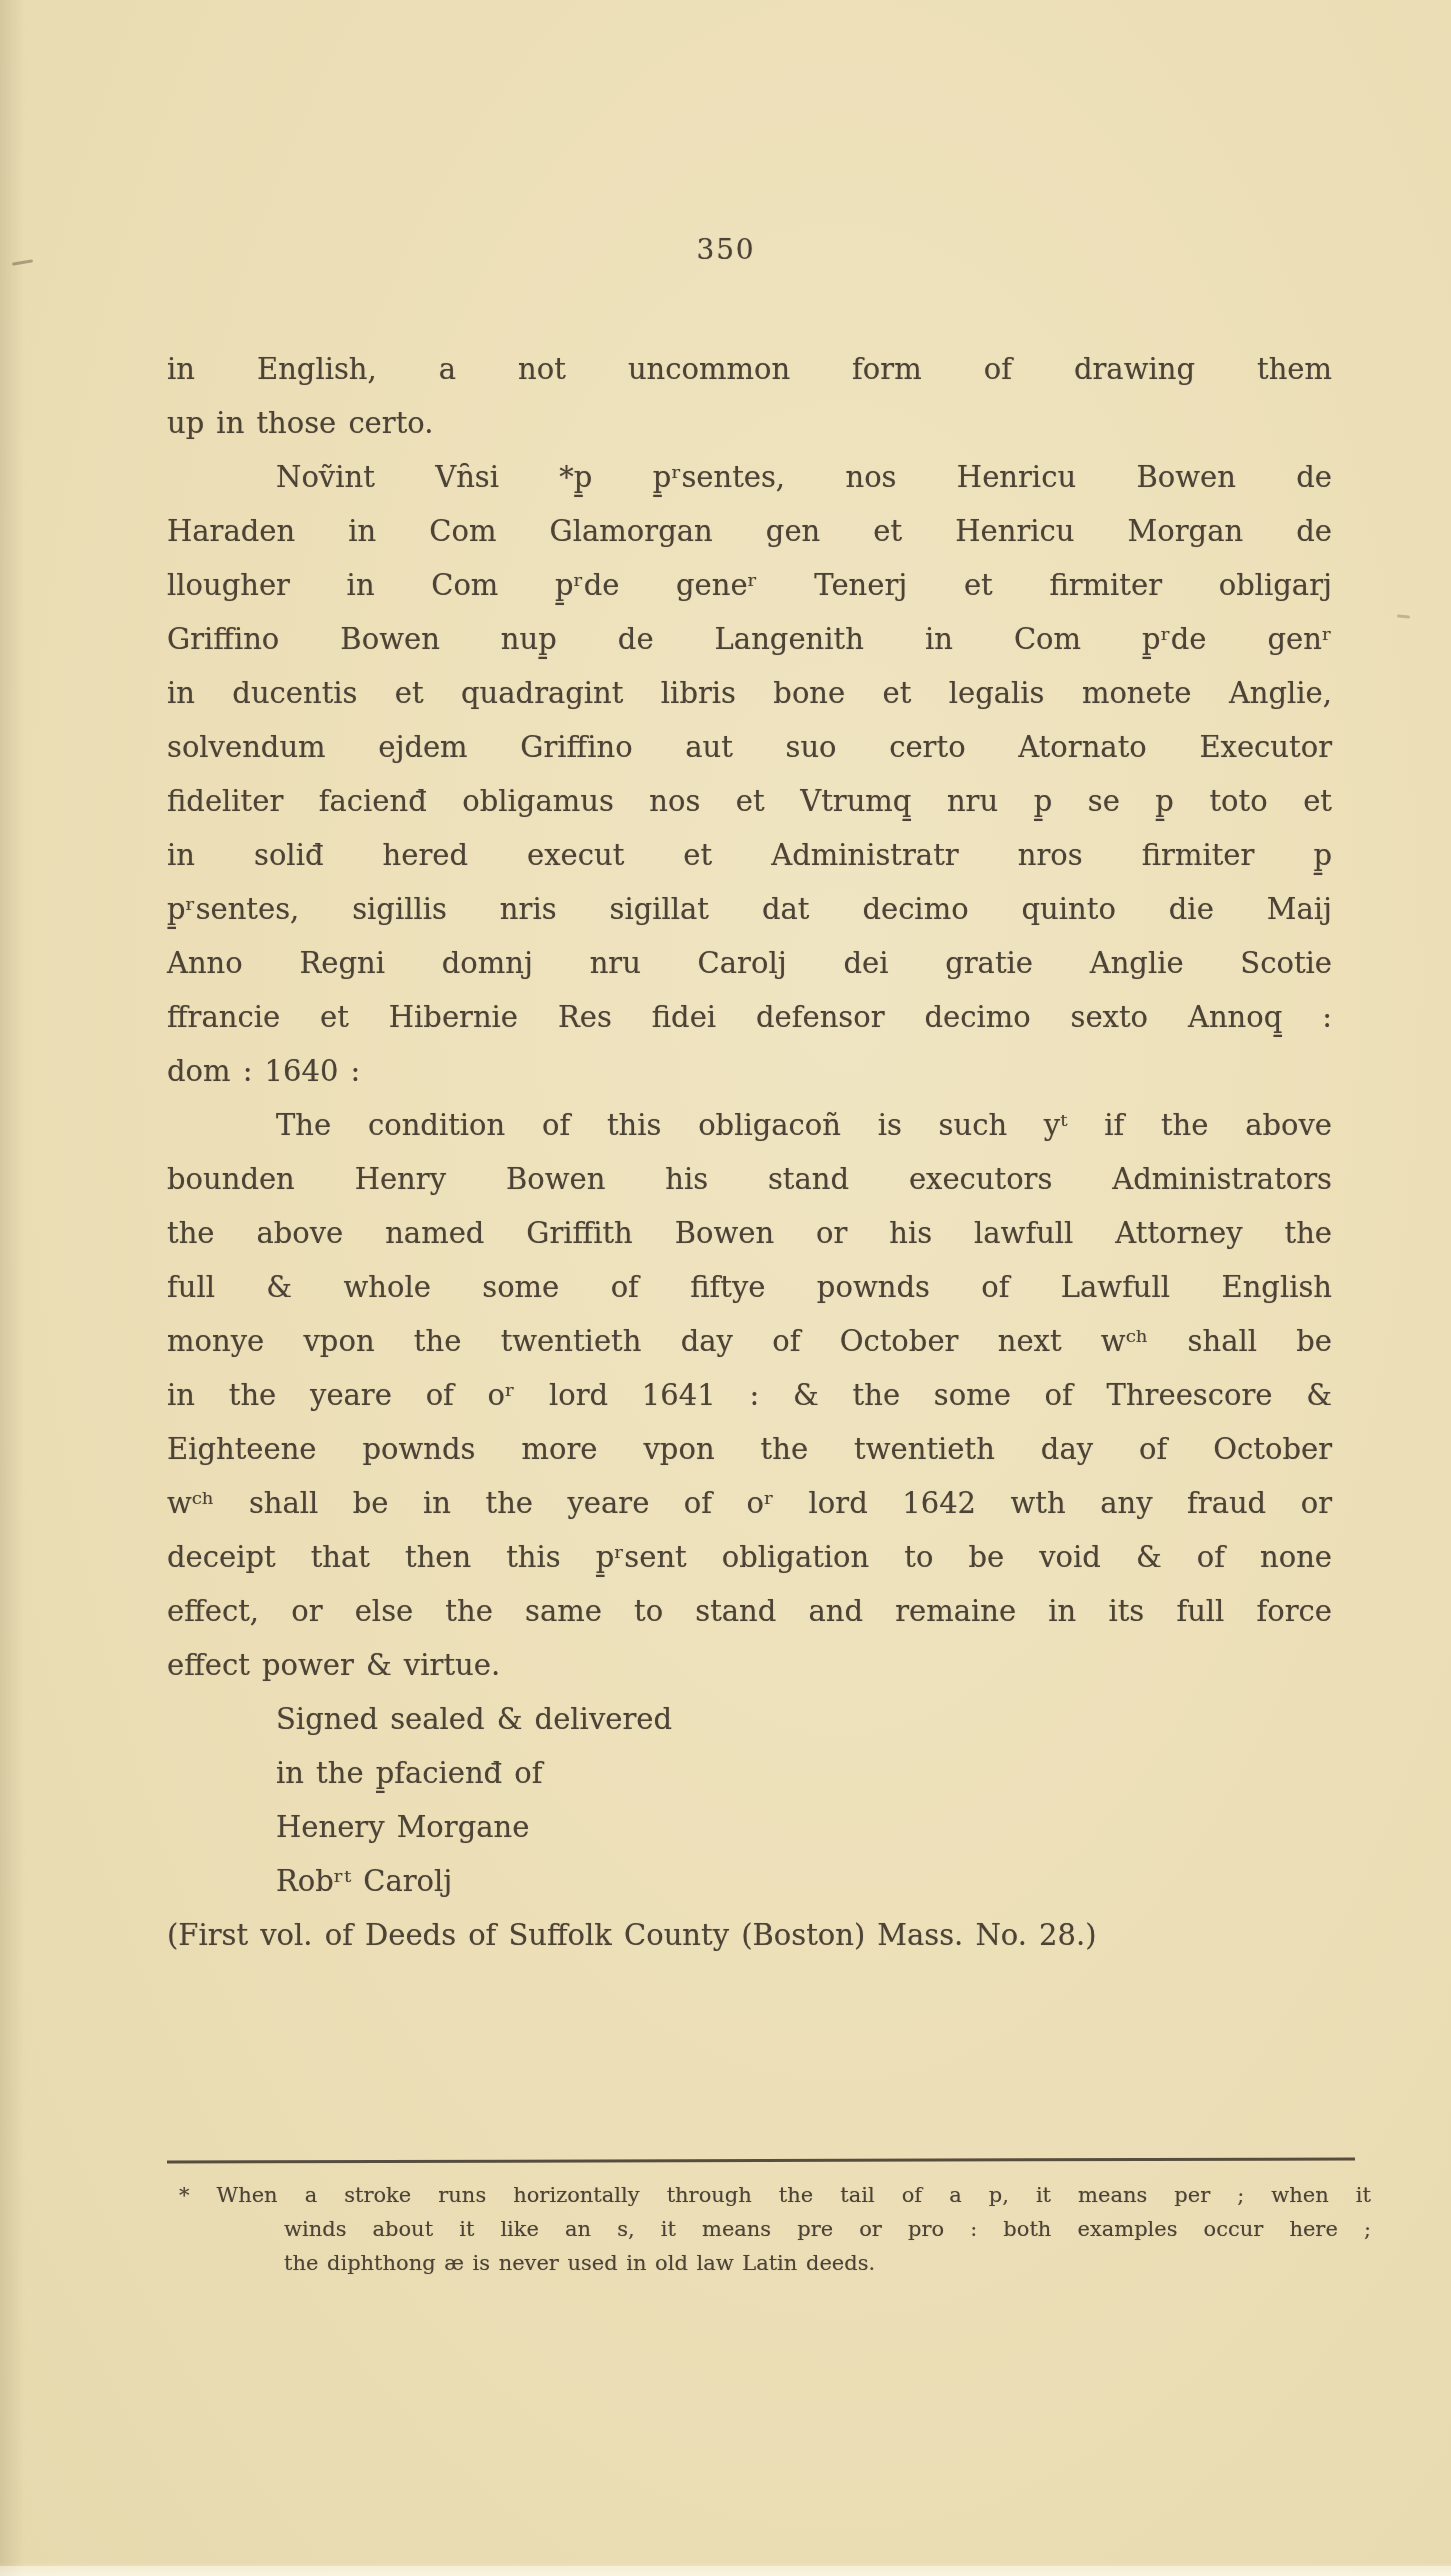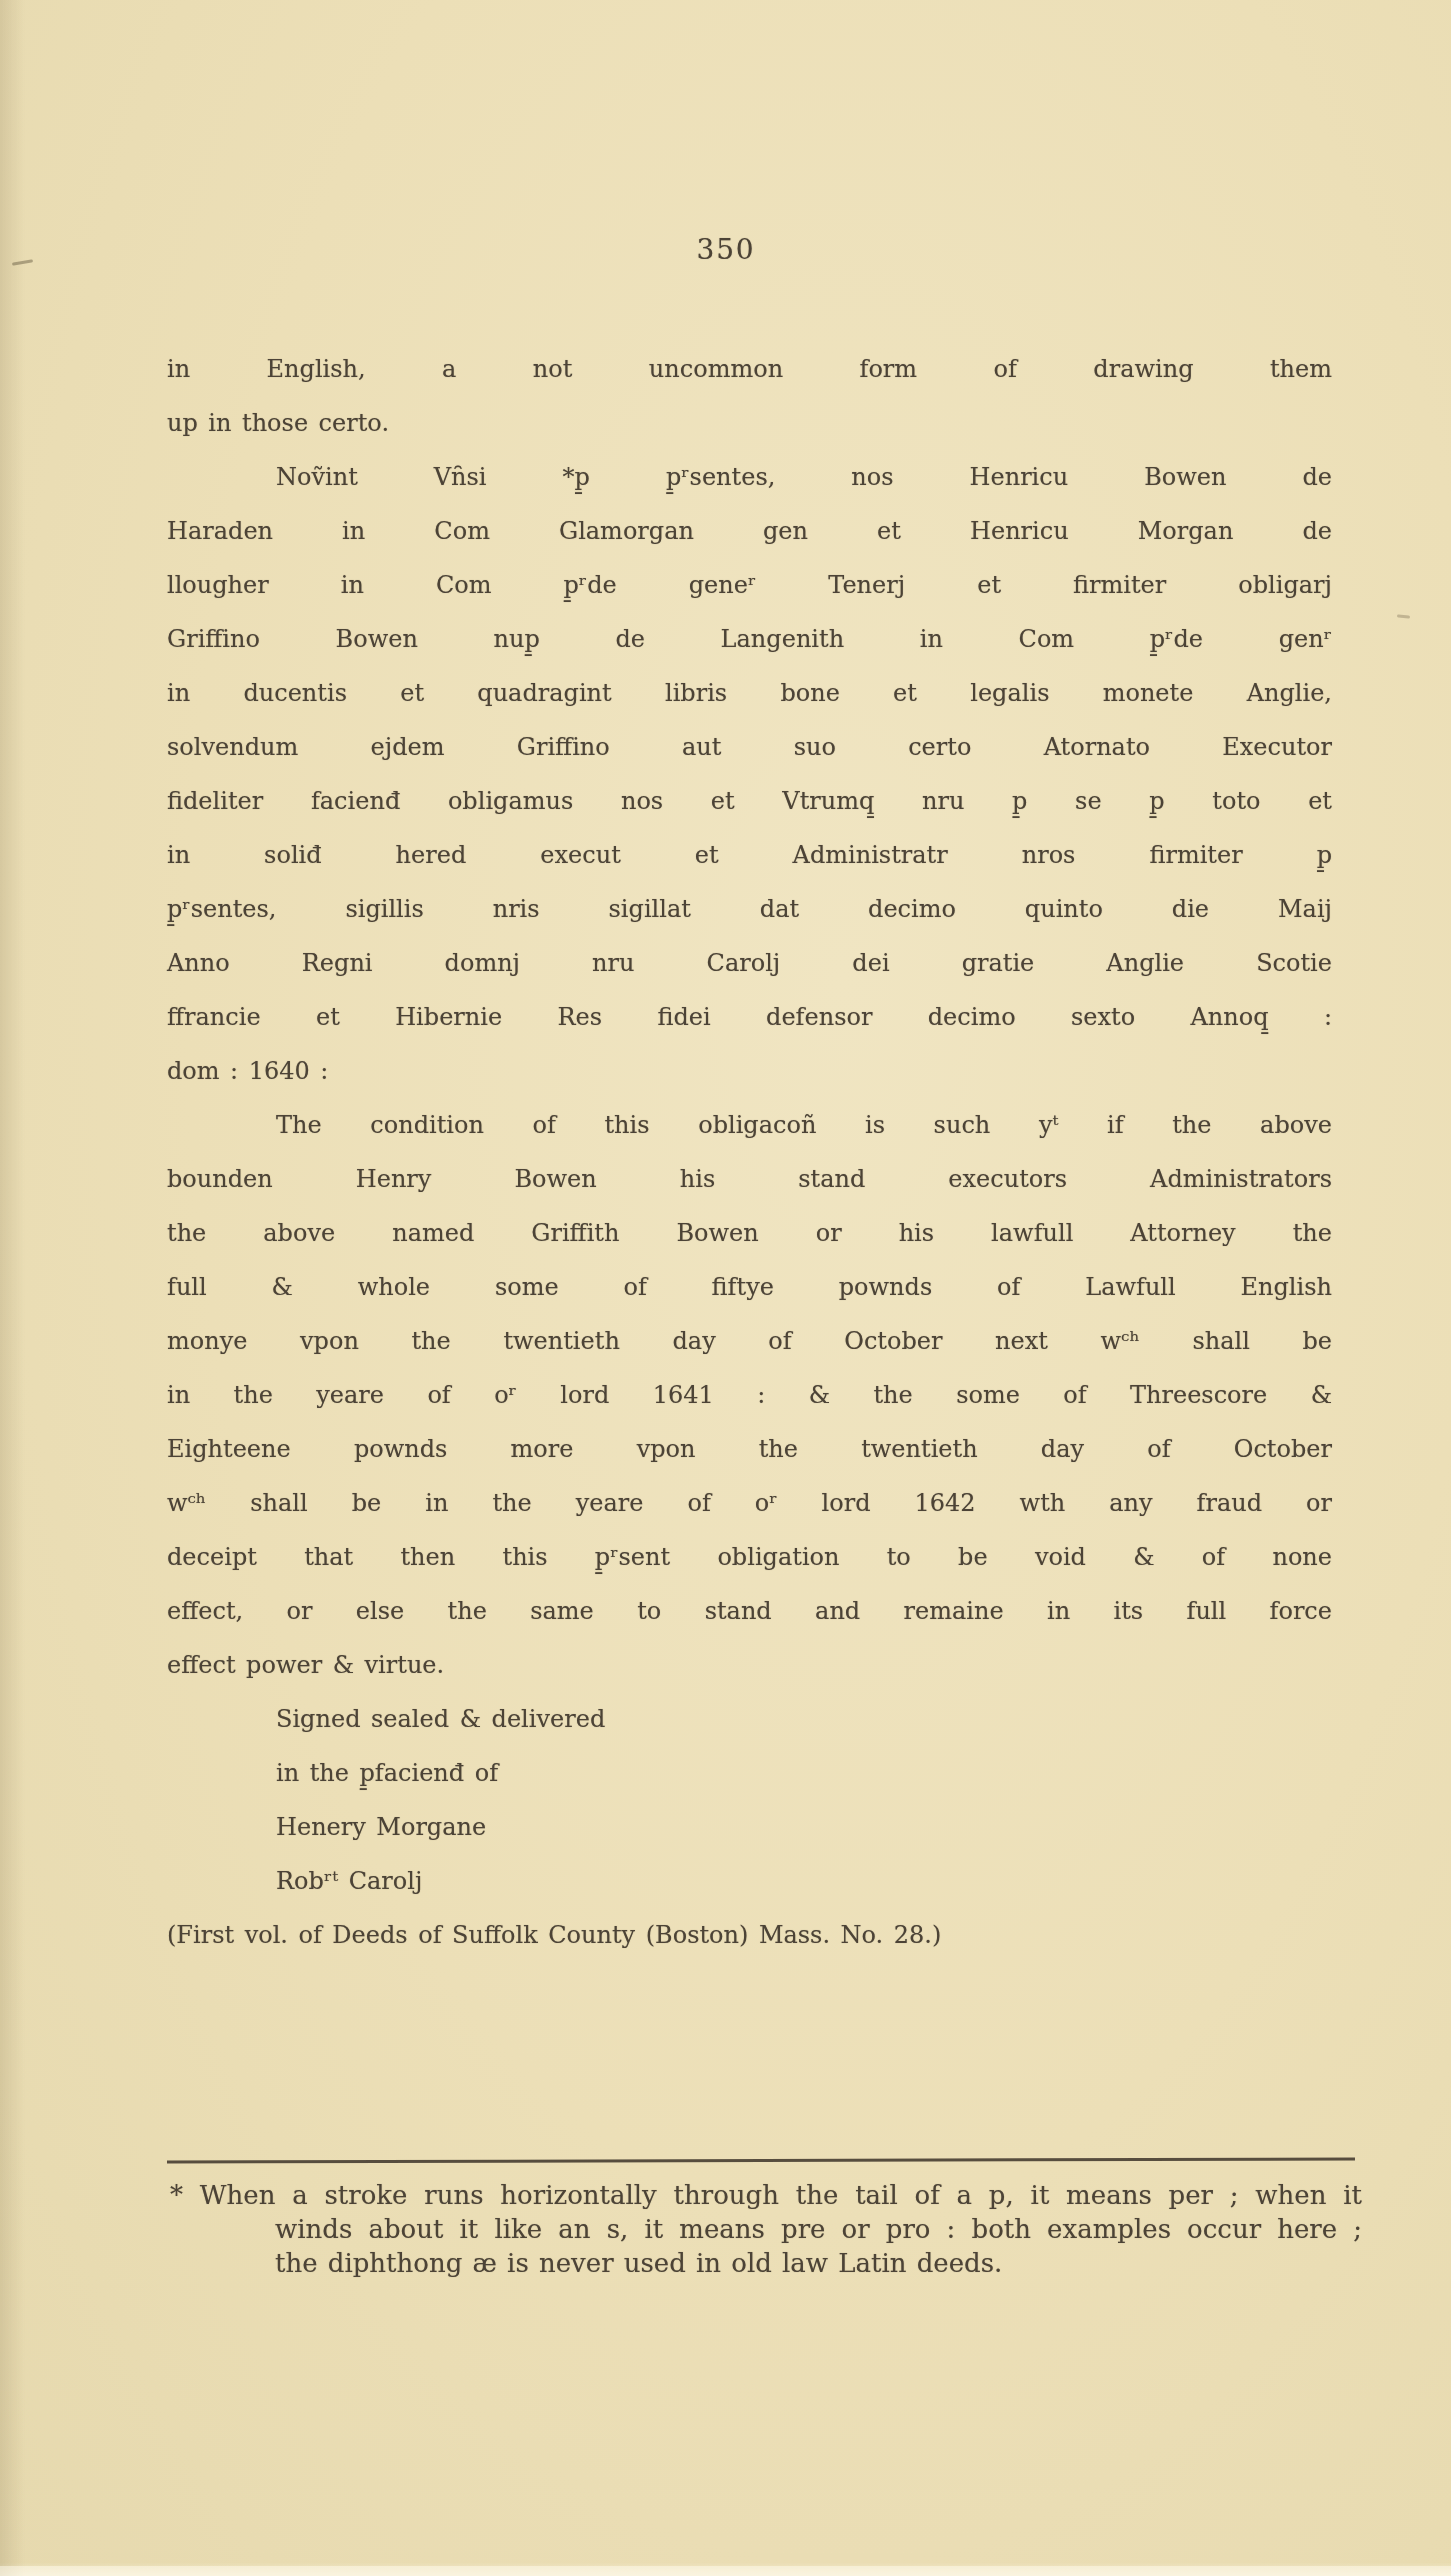--- a/index.html
+++ b/index.html
@@ -30,21 +30,21 @@
     text-align: center;
     font-size: 28px;
     letter-spacing: 1.9px;
     text-shadow: 0 0 1px rgba(76,67,54,0.45);
   }
   .body-text {
     position: absolute;
     top: 342px;
     left: 167px;
     width: 1165px;
-    font-size: 24px;
+    font-size: 29px;
     line-height: 54px;
     word-spacing: 2.9px;
     text-shadow: 0 0 1px rgba(76,67,54,0.4);
   }
   .line { white-space: normal; }
   .j {
     text-align: justify;
     text-align-last: justify;
   }
   .ind { text-indent: 109px; }
@@ -54,23 +54,23 @@
     top: 2159px;
     left: 167px;
     width: 1188px;
     height: 2.9px;
     background: #574d3e;
     transform: rotate(-0.15deg);
   }
   .footnote {
     position: absolute;
     top: 2178px;
-    left: 170px;
+    left: 179px;
     width: 1192px;
-    font-size: 26px;
+    font-size: 21px;
     line-height: 34px;
     word-spacing: 1.9px;
     text-shadow: 0 0 1px rgba(76,67,54,0.4);
   }
   .fn-line { box-sizing: border-box; }
   .fj {
     text-align: justify;
     text-align-last: justify;
   }
   .find { padding-left: 105px; }

